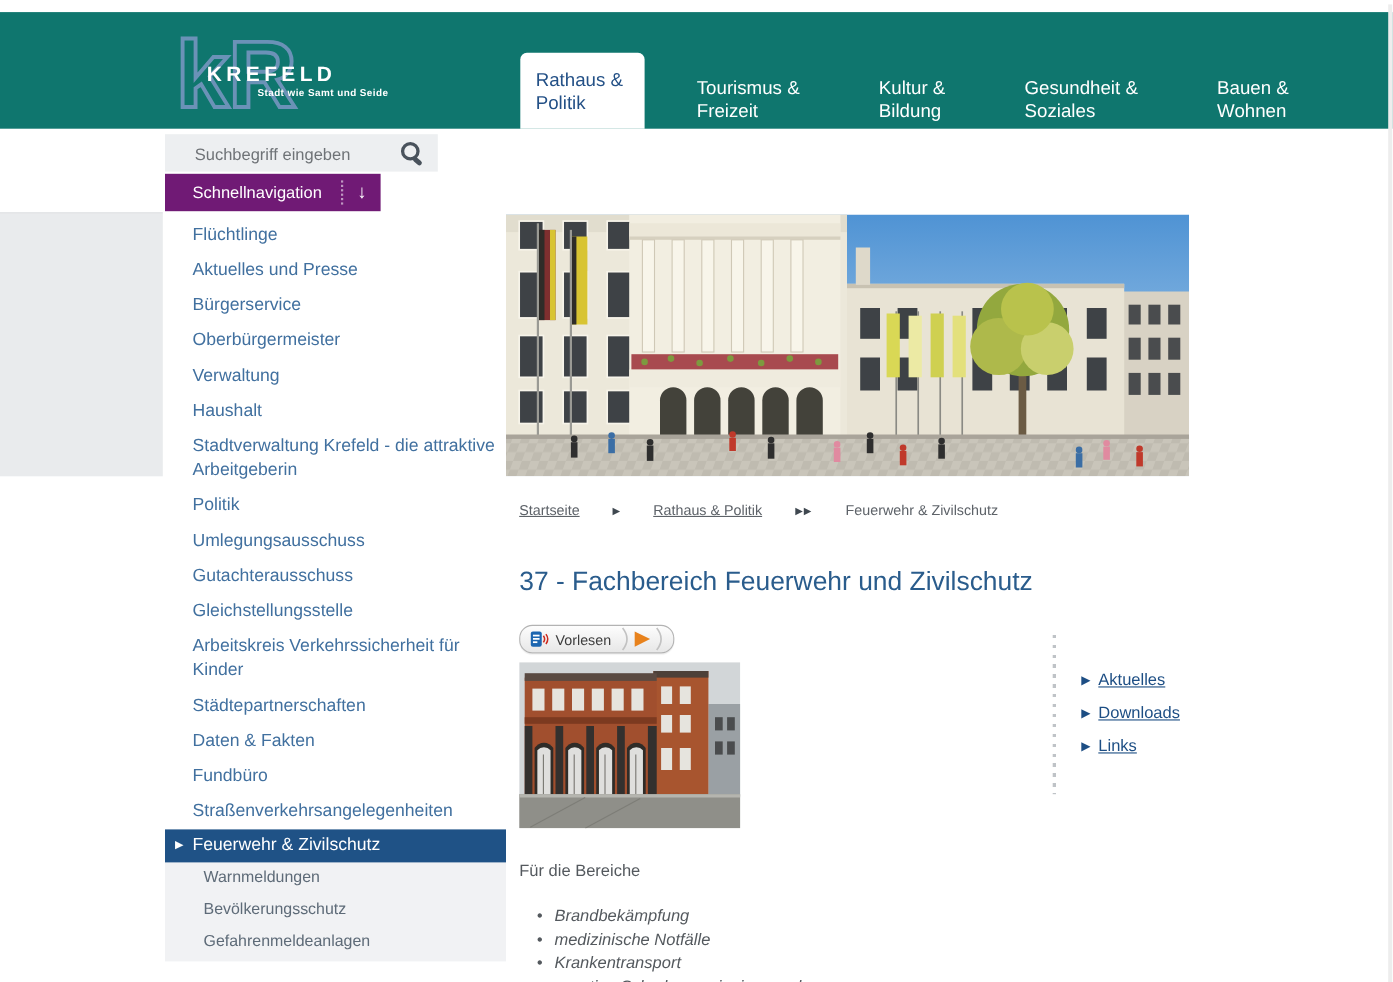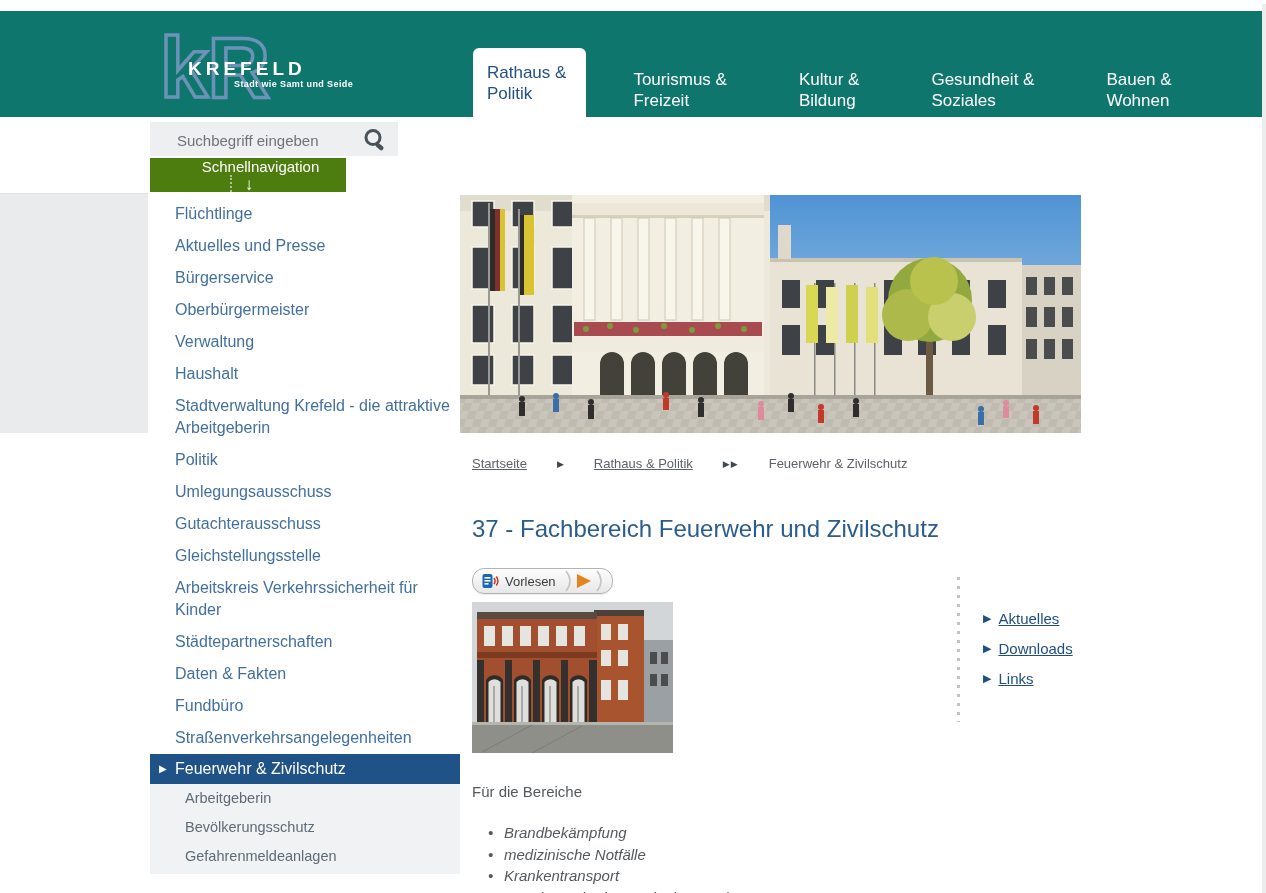--- a/index.html
+++ b/index.html
@@ -21,21 +21,21 @@
   .tab.active{background:#fff;border-radius:6px 6px 0 0;margin-top:37px;height:55px;
               padding:14px 20px 0 14px;color:#235086;}
   
   .gray-panel{position:absolute;left:0;top:193px;width:148px;height:239px;background:#e9ebed;border-top:1px solid #e0e2e4;}
   .sidebar{position:absolute;left:150px;top:122px;width:310px;}
   .searchbar{position:relative;width:248px;height:34px;background:#edeff1;}
   .searchbar input{position:absolute;left:25px;top:0;width:240px;height:34px;border:0;background:transparent;
                    font-family:"Liberation Sans",sans-serif;font-size:15px;color:#444;outline:none;}
   .searchbar input::placeholder{color:#6f7377;opacity:1;}
   .search-icon{position:absolute;right:10px;top:5px;}
-  .quicknav{position:relative;margin-top:2px;width:196px;height:34px;background:#4d7c0f;display:flex;align-items:center;cursor:pointer;flex-direction:column;}
+  .quicknav{position:relative;margin-top:2px;width:196px;height:34px;background:#701a75;display:flex;align-items:center;cursor:pointer;}
   .quicknav-label{padding-left:25px;color:#fff;font-size:15px;flex:1;}
   .quicknav-arrow{width:34px;height:22px;border-left:2px dotted rgba(255,255,255,.55);
                   color:#fff;font-size:17px;display:flex;align-items:center;justify-content:center;}
   .nav{margin-top:6px;}
   .nav-item{padding:5px 10px 5px 25px;font-size:16px;line-height:22px;color:#41709f;cursor:pointer;}
   .nav-active{position:relative;height:30px;line-height:30px;background:#1f5286;color:#fff;
               font-size:16px;padding-left:25px;cursor:pointer;}
   .nav-active .marker{position:absolute;left:9px;top:0;font-size:10px;color:#fff;}
   .subnav{background:#f1f2f4;width:310px;height:90px;}
   .subnav-item{height:29px;line-height:29px;padding-left:35px;font-size:14.5px;color:#5e6b78;cursor:pointer;}
@@ -133,21 +133,21 @@
       <div class="nav-item">Arbeitskreis Verkehrssicherheit für Kinder</div>
       <div class="nav-item">Städtepartnerschaften</div>
       <div class="nav-item">Daten &amp; Fakten</div>
       <div class="nav-item">Fundbüro</div>
       <div class="nav-item">Straßenverkehrsangelegenheiten</div>
       <div class="nav-active">
         <span class="marker">▶</span>
         <span>Feuerwehr &amp; Zivilschutz</span>
       </div>
       <div class="subnav">
-        <div class="subnav-item">Arbeitgeberin</div>
+        <div class="subnav-item">Warnmeldungen</div>
         <div class="subnav-item">Bevölkerungsschutz</div>
         <div class="subnav-item">Gefahrenmeldeanlagen</div>
       </div>
     </div>
   </div>
 
   <svg class="hero" viewBox="0 0 621 238" preserveAspectRatio="none">
     <defs>
       <linearGradient id="sky" x1="0" y1="0" x2="0" y2="1">
         <stop offset="0" stop-color="#4f93d4"></stop>

